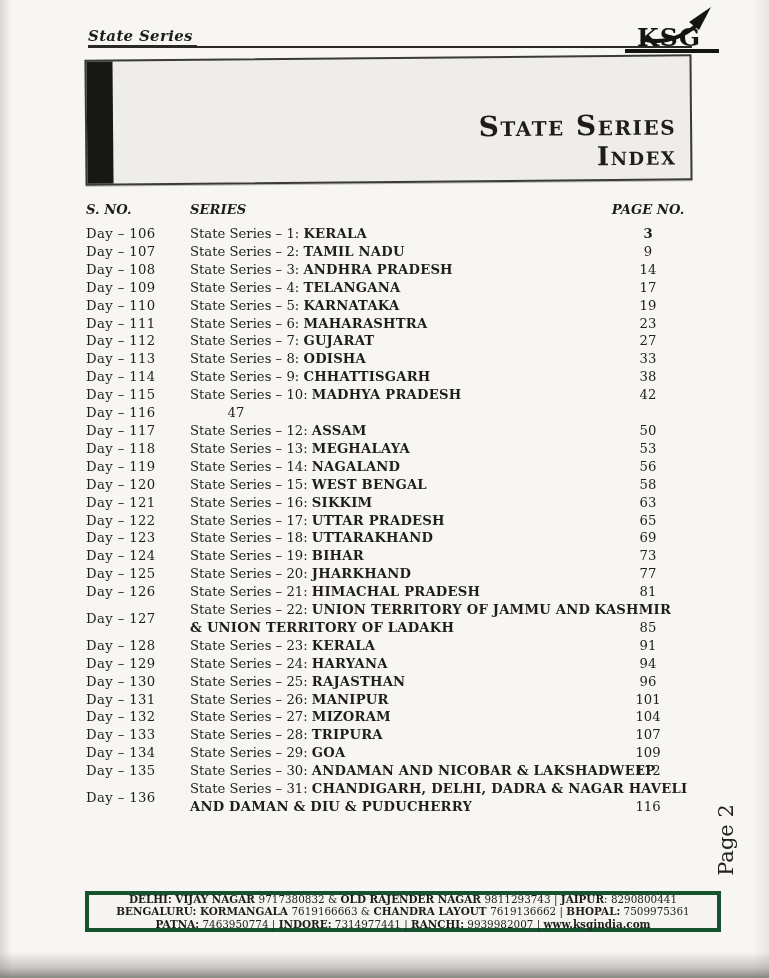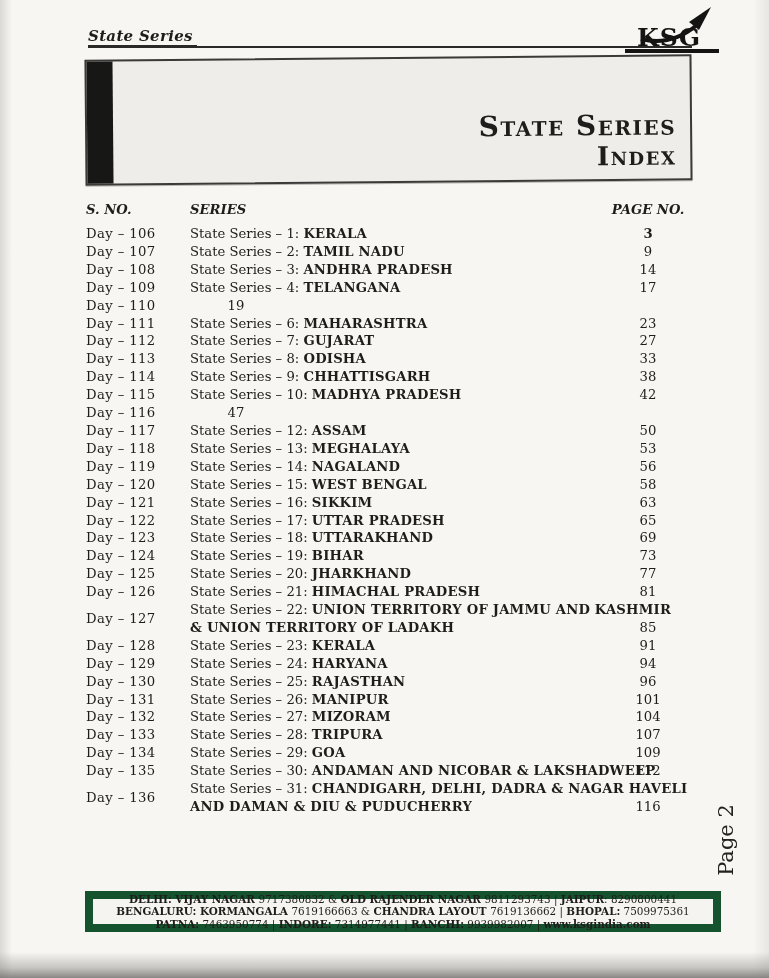--- a/index.html
+++ b/index.html
@@ -50,21 +50,21 @@
   .cell-series{width:412px;flex:none;}
   .cell-series .line1,.cell-series .line2{display:block;white-space:nowrap;}
   .cell-series .name{font-weight:bold;letter-spacing:.2px;}
   .cell-series .line2{font-weight:bold;letter-spacing:.2px;}
   .cell-page{width:92px;flex:none;text-align:center;}
   .cell-page.pb{font-weight:bold;}
   .cell-page.p2{padding-top:17.9px;}
 
   
   .footerbox{position:absolute;left:85px;top:891px;width:636px;height:41px;
-    border:8px solid #14532d;background:#f5f4f0;box-sizing:border-box;
+    border:4px solid #14532d;background:#f5f4f0;box-sizing:border-box;
     display:flex;flex-direction:column;justify-content:center;align-items:center;}
   .f-line{text-align:center;font-size:10.4px;line-height:12.2px;white-space:nowrap;}
   .f-line .fb{font-weight:bold;}
 
   
   .pagenum{position:absolute;left:676px;top:828px;width:100px;text-align:center;
     transform:rotate(-90deg);font-size:21px;color:#22211f;}
 </style>
 </head>
 <body>
@@ -133,20 +133,24 @@
     <span class="cell-day">Day – 109</span>
     <span class="cell-series">
       <span class="line1"><span class="prefix">State Series – 4: </span><span class="name">TELANGANA</span></span>
 
     </span>
     <span class="cell-page">17</span>
   </div>
 
   <div class="row">
     <span class="cell-day">Day – 110</span>
+    <span class="cell-series">
+      <span class="line1"><span class="prefix">State Series – 5: </span><span class="name">KARNATAKA</span></span>
+
+    </span>
     <span class="cell-page">19</span>
   </div>
 
   <div class="row">
     <span class="cell-day">Day – 111</span>
     <span class="cell-series">
       <span class="line1"><span class="prefix">State Series – 6: </span><span class="name">MAHARASHTRA</span></span>
 
     </span>
     <span class="cell-page">23</span>

